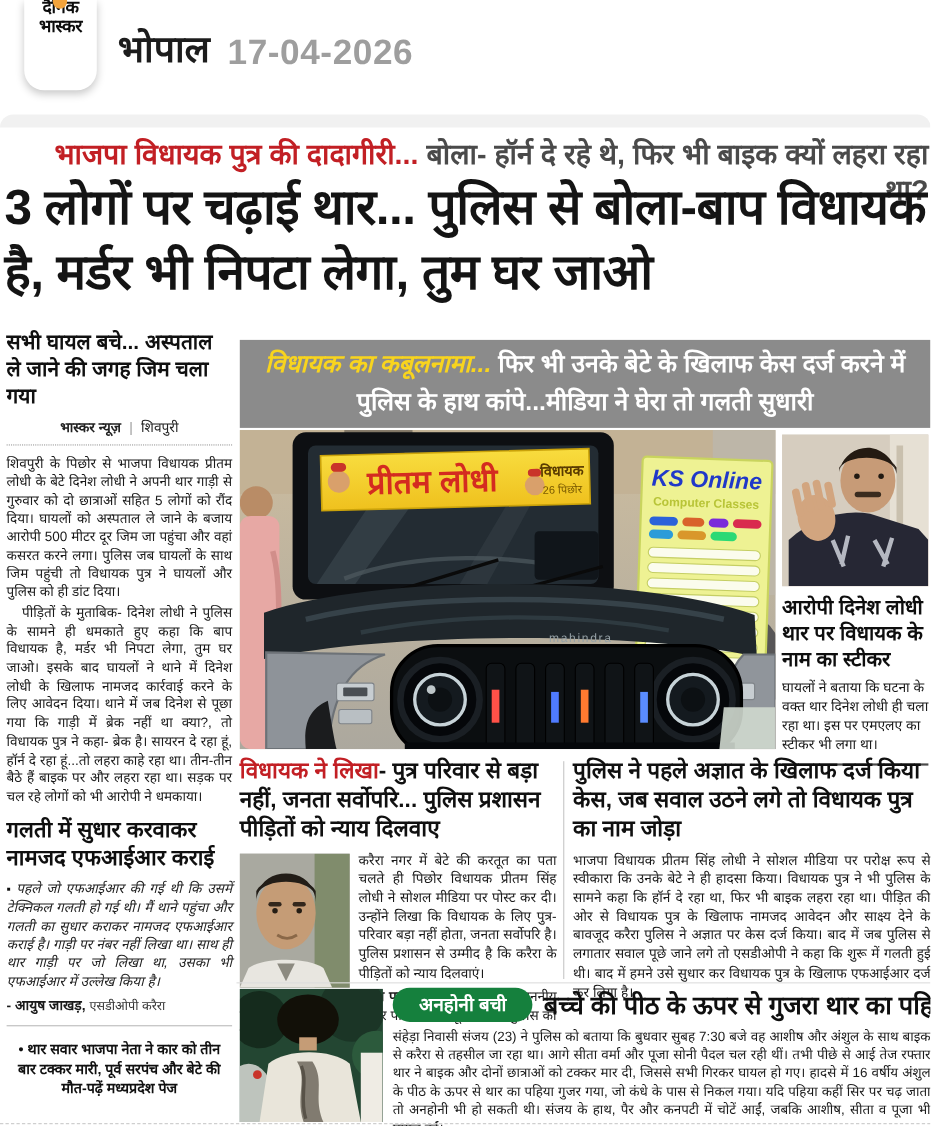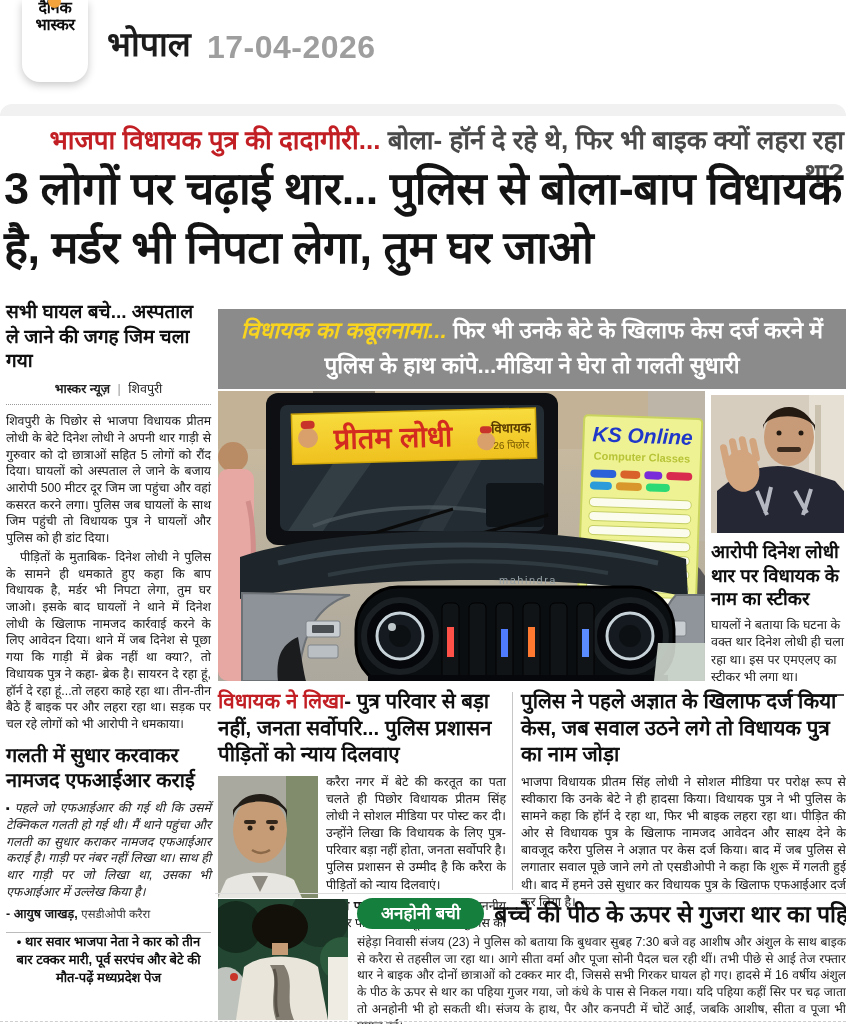--- a/index.html
+++ b/index.html
@@ -33,21 +33,21 @@
   .byline-div{color:#999;margin:0 4px;}
   .dotline{border-top:1px dotted #9a9a9a;margin:7px 0 8px;}
   .para{font-size:12.3px;line-height:1.36;text-align:justify;color:#191919;}
   .para.indent{text-indent:14px;margin-top:2px;}
   .fir-head{font-size:20px;font-weight:bold;line-height:1.28;margin:10px 0 6px;color:#0f0f0f;}
   .quote{font-style:italic;font-size:12.4px;line-height:1.36;text-align:justify;color:#222;}
   .quote-marker{font-style:normal;font-size:11px;margin-right:3px;color:#111;}
   .attrib{font-size:12.6px;margin-top:4px;}
   .attrib-name{font-weight:bold;}
   .attrib-role{font-size:11.5px;color:#333;}
-  .note{border-top:1px solid #bbb;margin-top:10px;padding:0 2px 0;font-size:13px;font-weight:bold;
+  .note{border-top:1px solid #bbb;margin-top:10px;padding:12px 2px 0;font-size:13px;font-weight:bold;
         text-align:center;line-height:1.38;color:#101010;}
 
   
   .confession{position:absolute;left:218px;top:309px;width:628px;height:80px;background:#8b8b8b;
               color:#fff;text-align:center;font-weight:bold;font-size:22.5px;line-height:1.55;
               display:flex;align-items:center;justify-content:center;padding:0 8px;box-sizing:border-box;}
   .confession .hl{color:#f8d41e;font-style:italic;}
 
   
   .main-photo{position:absolute;left:218px;top:391px;width:487px;height:290px;overflow:hidden;background:#b9b2a6;}

